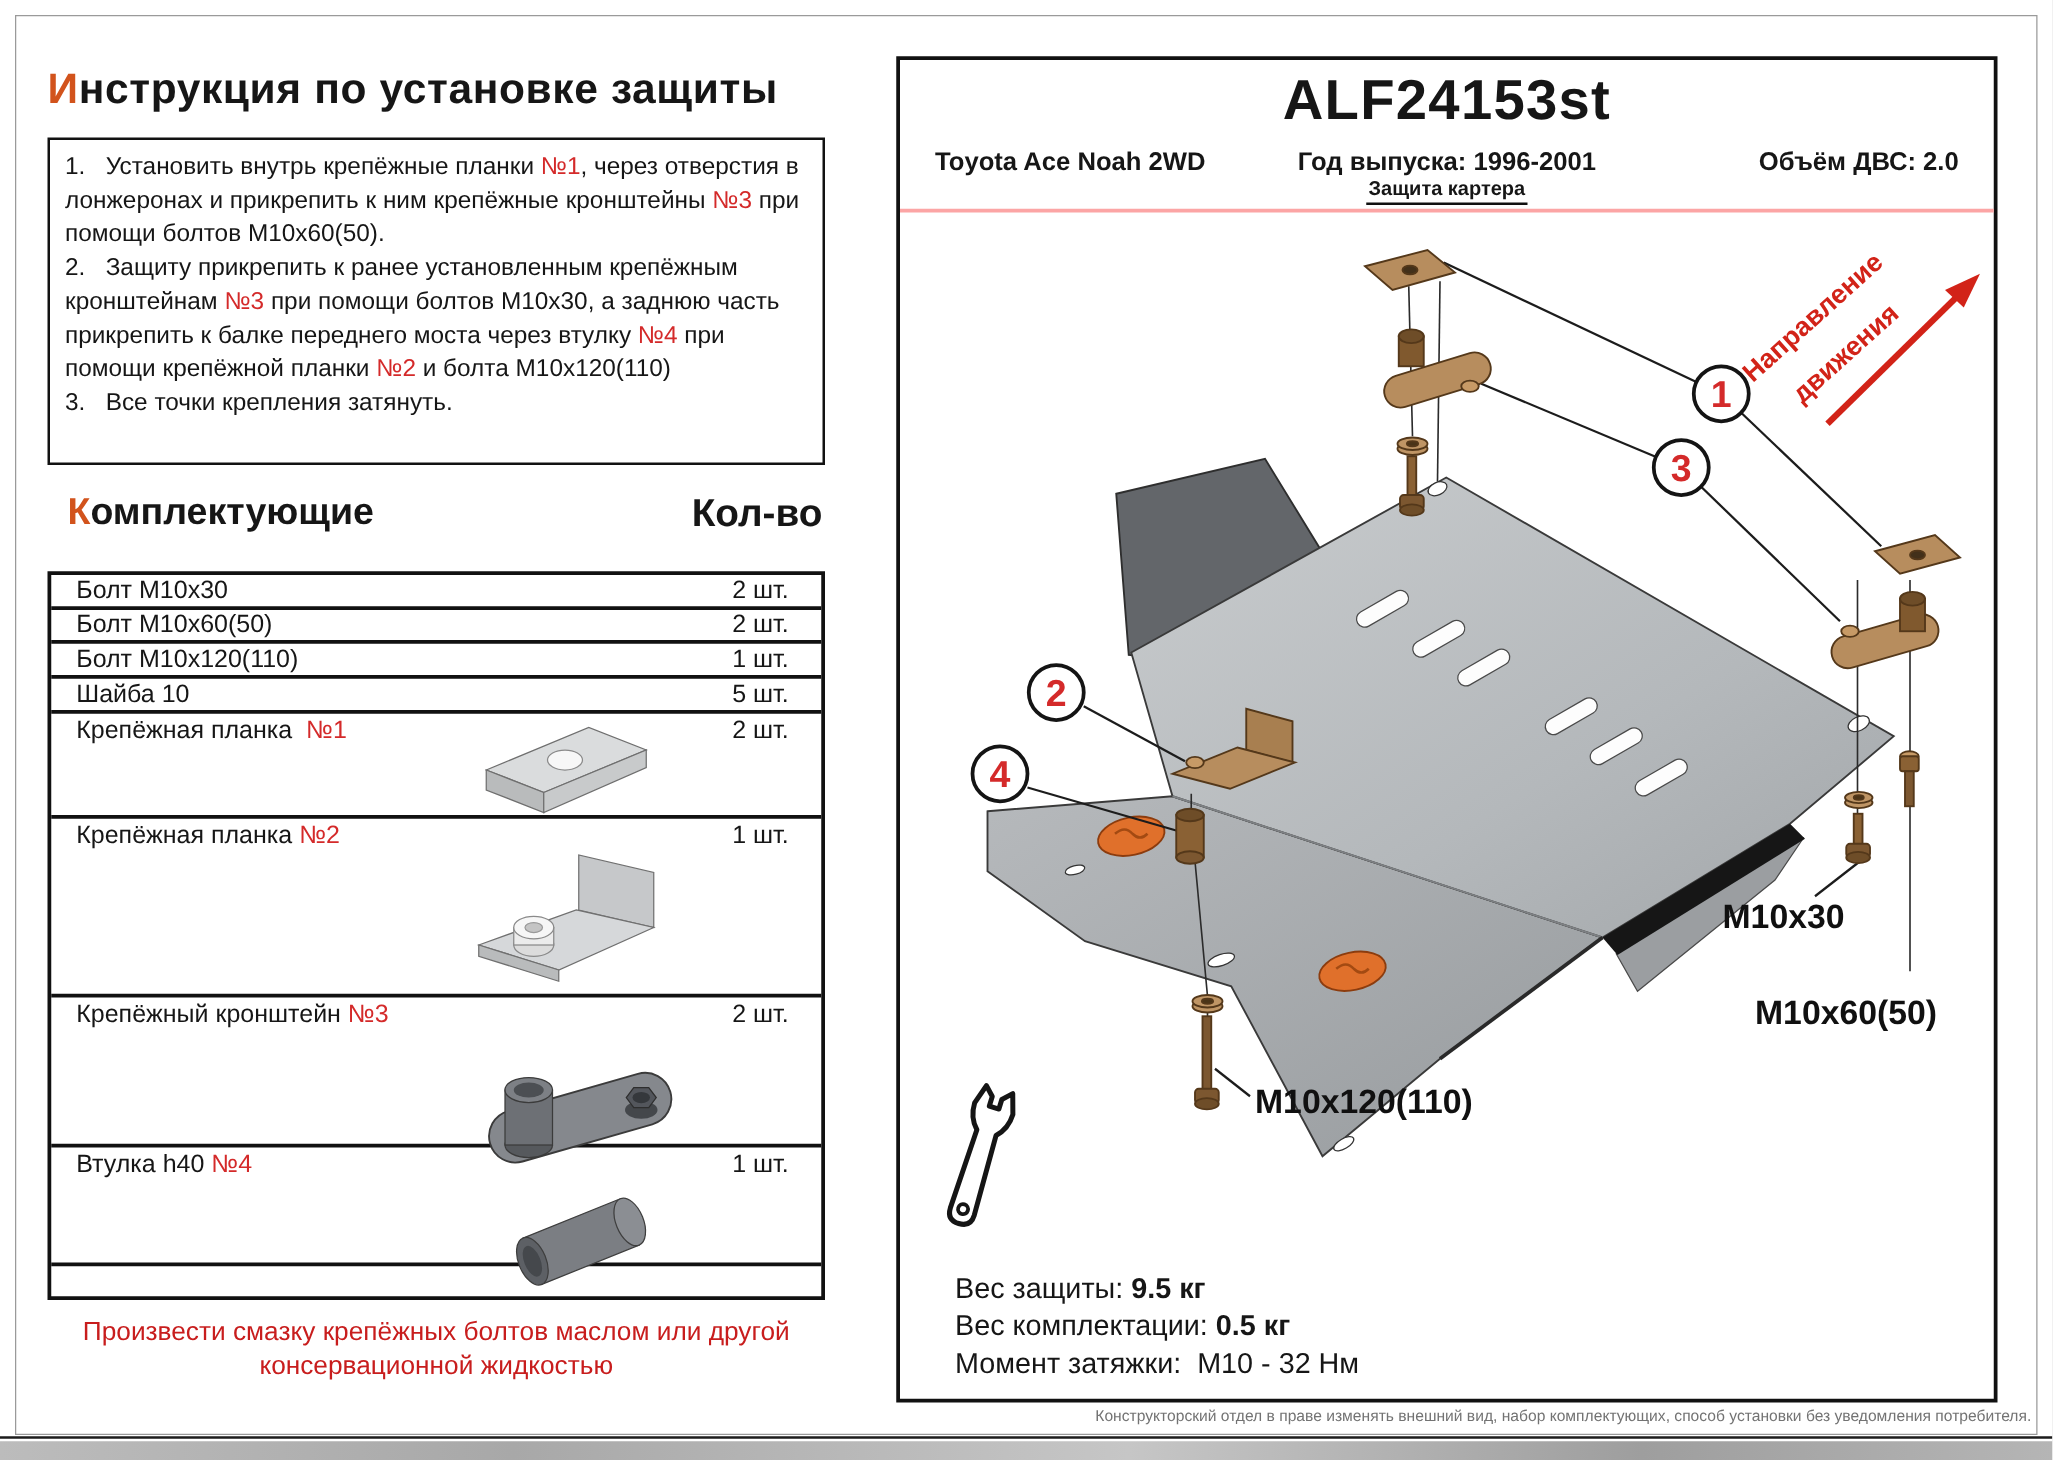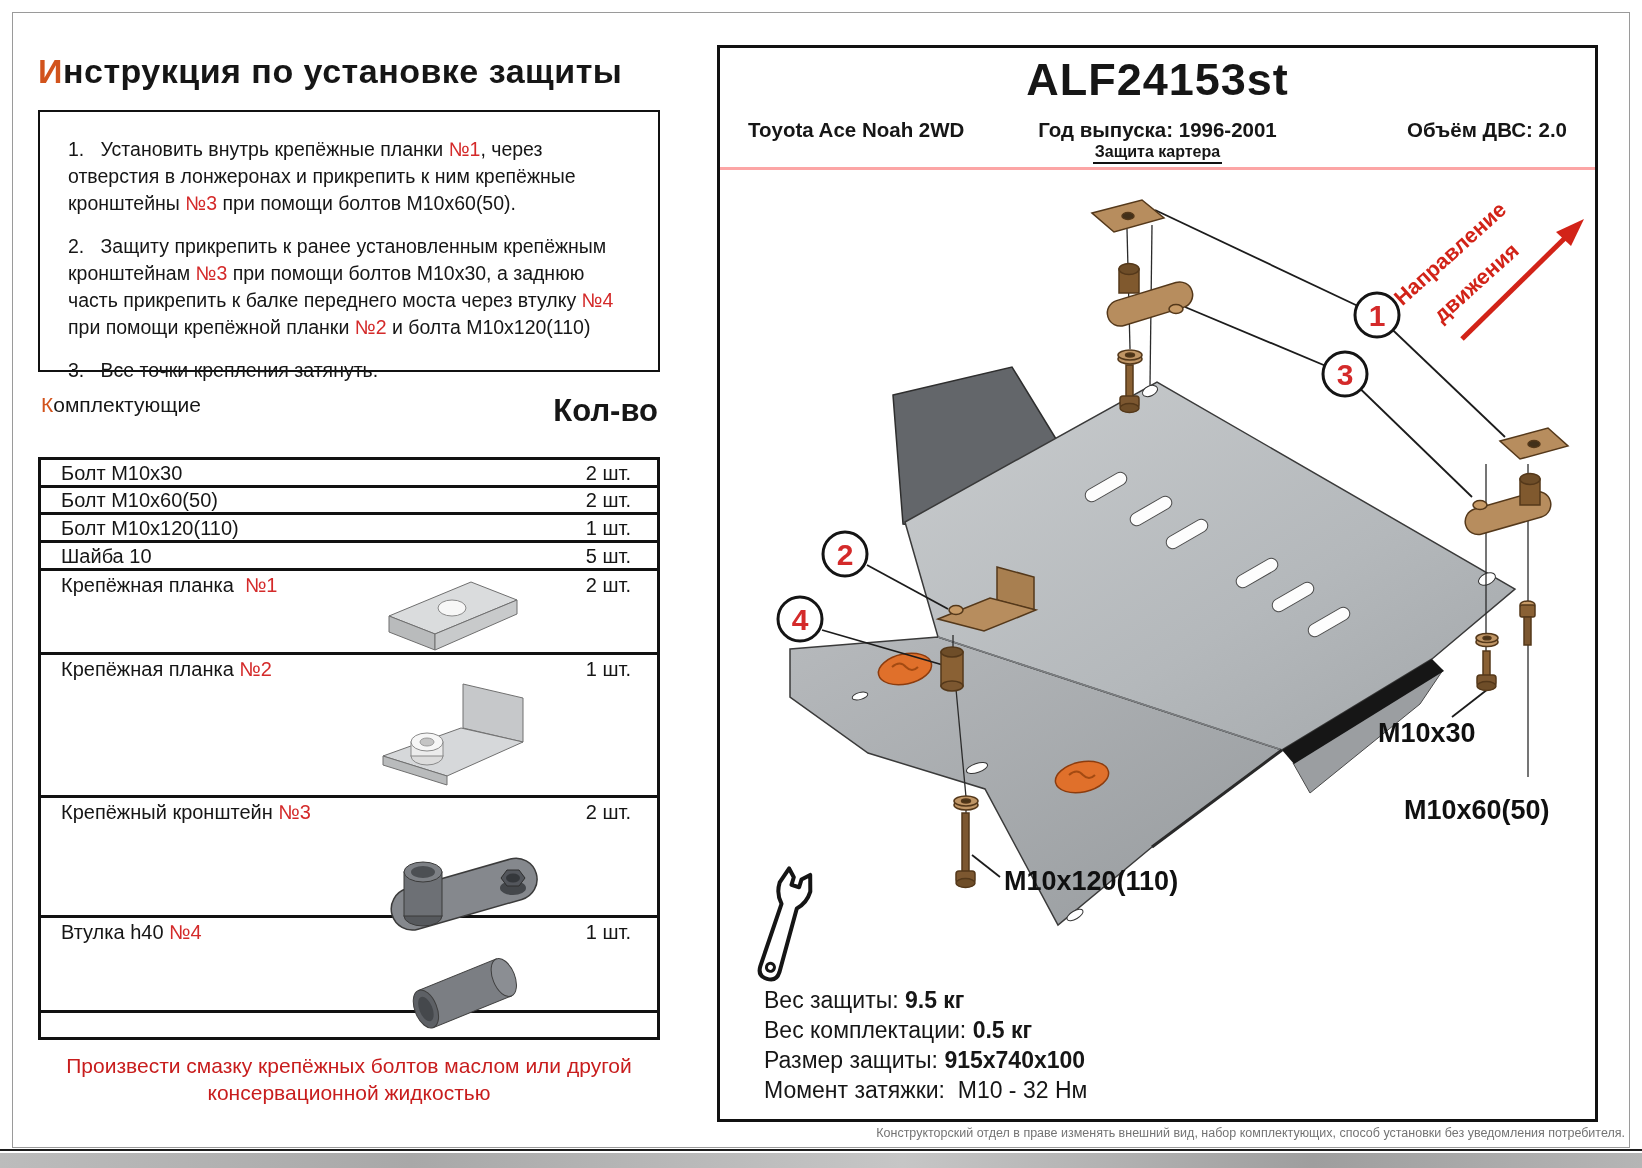--- a/index.html
+++ b/index.html
@@ -7,23 +7,23 @@
           font-family:"Liberation Sans","DejaVu Sans",sans-serif;color:#161616;}
   *{box-sizing:border-box;}
   .page-border{position:absolute;left:12px;top:12px;width:1618px;height:1136px;border:1px solid #9a9a9a;pointer-events:none;}
 
   
   .left-panel{position:absolute;left:38px;top:0;width:622px;height:1168px;}
   .page-title{position:absolute;top:52px;left:0;margin:0;font-size:34px;font-weight:700;letter-spacing:.5px;white-space:nowrap;}
   .accent{color:#d2531c;}
   .rd{color:#d42a2a;}
   .inst-box{position:absolute;top:110px;left:0;width:622px;height:262px;border:2px solid #111;padding:8px 12px;}
-  .step{margin:16px;font-size:19.5px;line-height:27px;}
+  .step{margin:0;font-size:19.5px;line-height:27px;}
   .comp-header{position:absolute;top:393px;left:0;width:622px;height:42px;}
-  .comp-title{position:absolute;left:3px;top:0;font-size:21px;font-weight:400;}
+  .comp-title{position:absolute;left:16px;top:0;font-size:30px;font-weight:700;}
   .qty-header{position:absolute;right:2px;top:0;font-size:31px;font-weight:700;}
   .comp-table{position:absolute;top:457px;left:0;width:622px;height:583px;border:3px solid #111;}
   .trow{position:relative;border-bottom:3px solid #111;font-size:20px;}
   .trow:last-child{border-bottom:none;}
   .trow .nm{position:absolute;left:20px;top:50%;transform:translateY(-50%);white-space:nowrap;}
   .trow.tall .nm{top:14px;}
   .trow .qty{position:absolute;right:26px;top:50%;transform:translateY(-50%);white-space:nowrap;}
   .trow.tall .qty{top:14px;}
   .part-svg{position:absolute;}
   .lube-note{position:absolute;top:1052px;left:0;width:622px;text-align:center;font-size:21px;line-height:27px;color:#c81d1d;}
@@ -293,21 +293,20 @@
 
       <g transform="translate(795,890) rotate(17)">
         <path d="M -8,20 Q -16,12 -16,0 L -11,-16 L -4,-9 L -4,-1 L 4,-1 L 4,-9 L 11,-16 L 16,0 Q 16,12 8,20 L 10,86 Q 10,96 0,96 Q -10,96 -10,86 Z" fill="#fff" stroke="#151515" stroke-width="4" stroke-linejoin="round"></path>
         <circle cx="0" cy="84" r="4" fill="#fff" stroke="#151515" stroke-width="3"></circle>
       </g>
     </svg>
 
     <div class="spec-list">
       <div class="spec-line"><span>Вес защиты: </span><b>9.5 кг</b></div>
       <div class="spec-line"><span>Вес комплектации: </span><b>0.5 кг</b></div>
-      <div class="spec-line"><span>Размер защиты: </span><b>915х740х100</b></div>
       <div class="spec-line"><span>Момент затяжки:&nbsp; </span><span>М10 - 32 Нм</span></div>
     </div>
   </div>
 
   <div class="footnote">Конструкторский отдел в праве изменять внешний вид, набор комплектующих, способ установки без уведомления потребителя.</div>
   <div class="bottom-line"></div>
   <div class="bottom-strip"></div>
 </div>
 
 </body></html>

